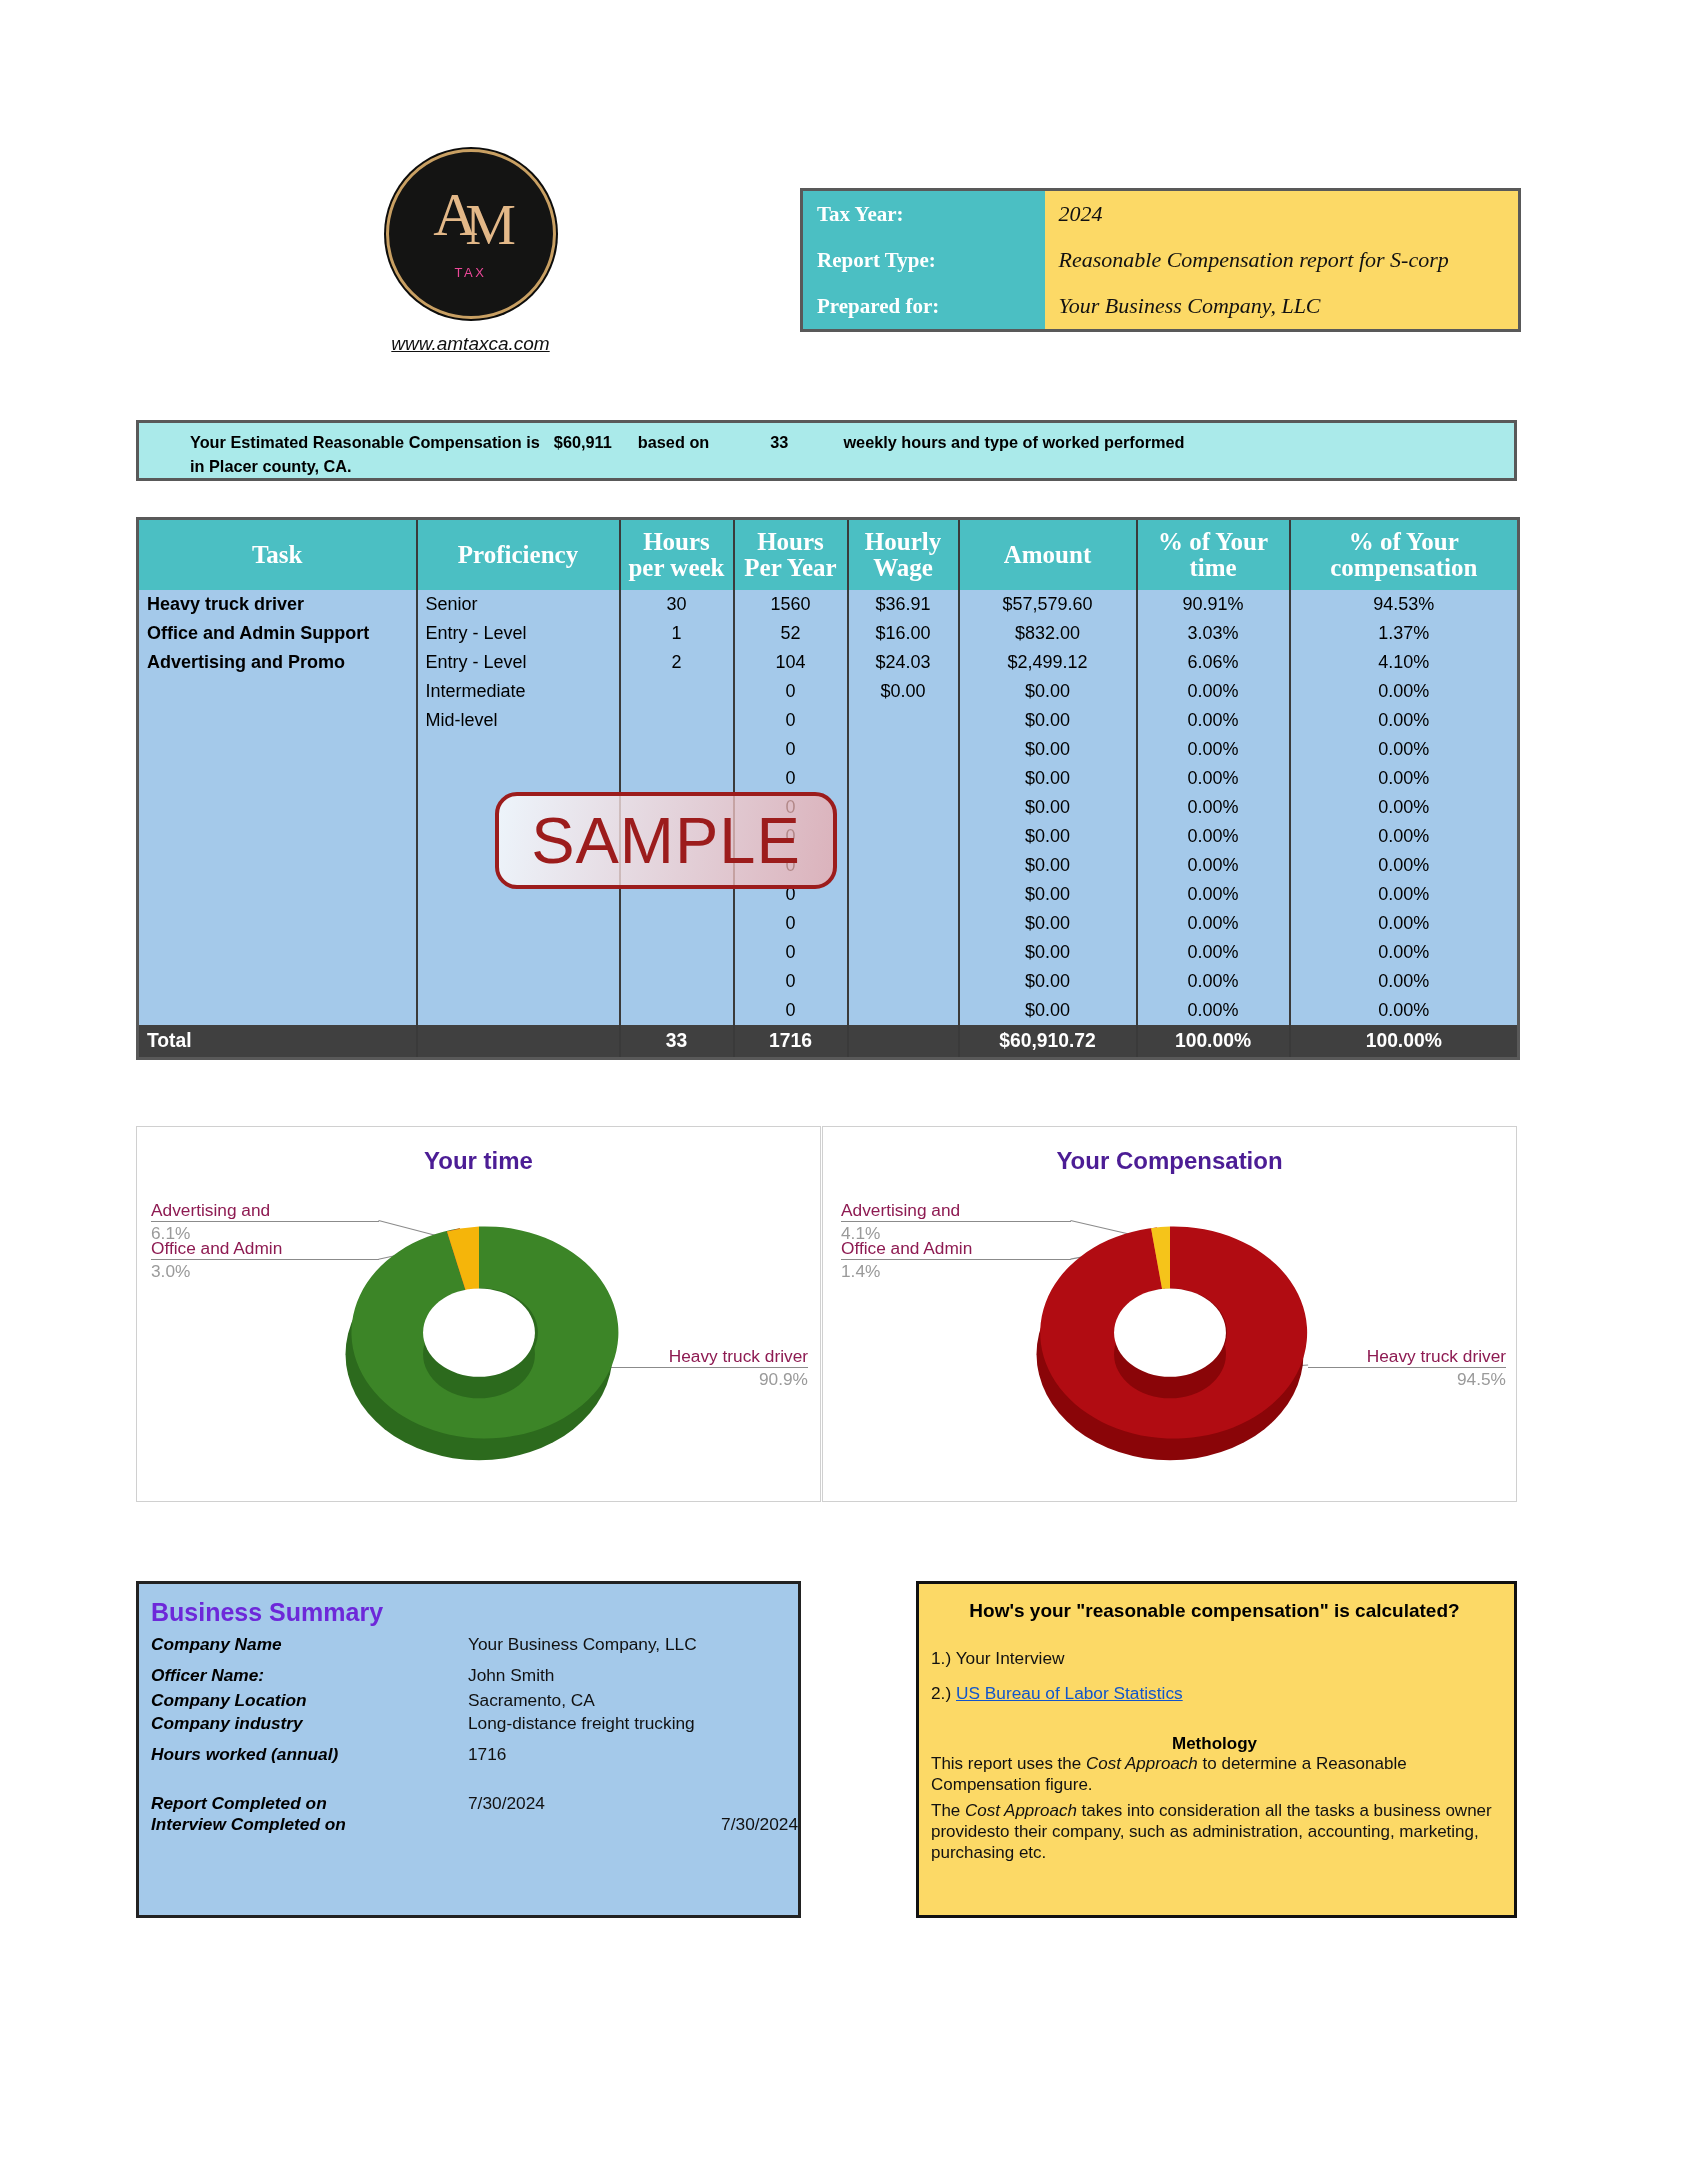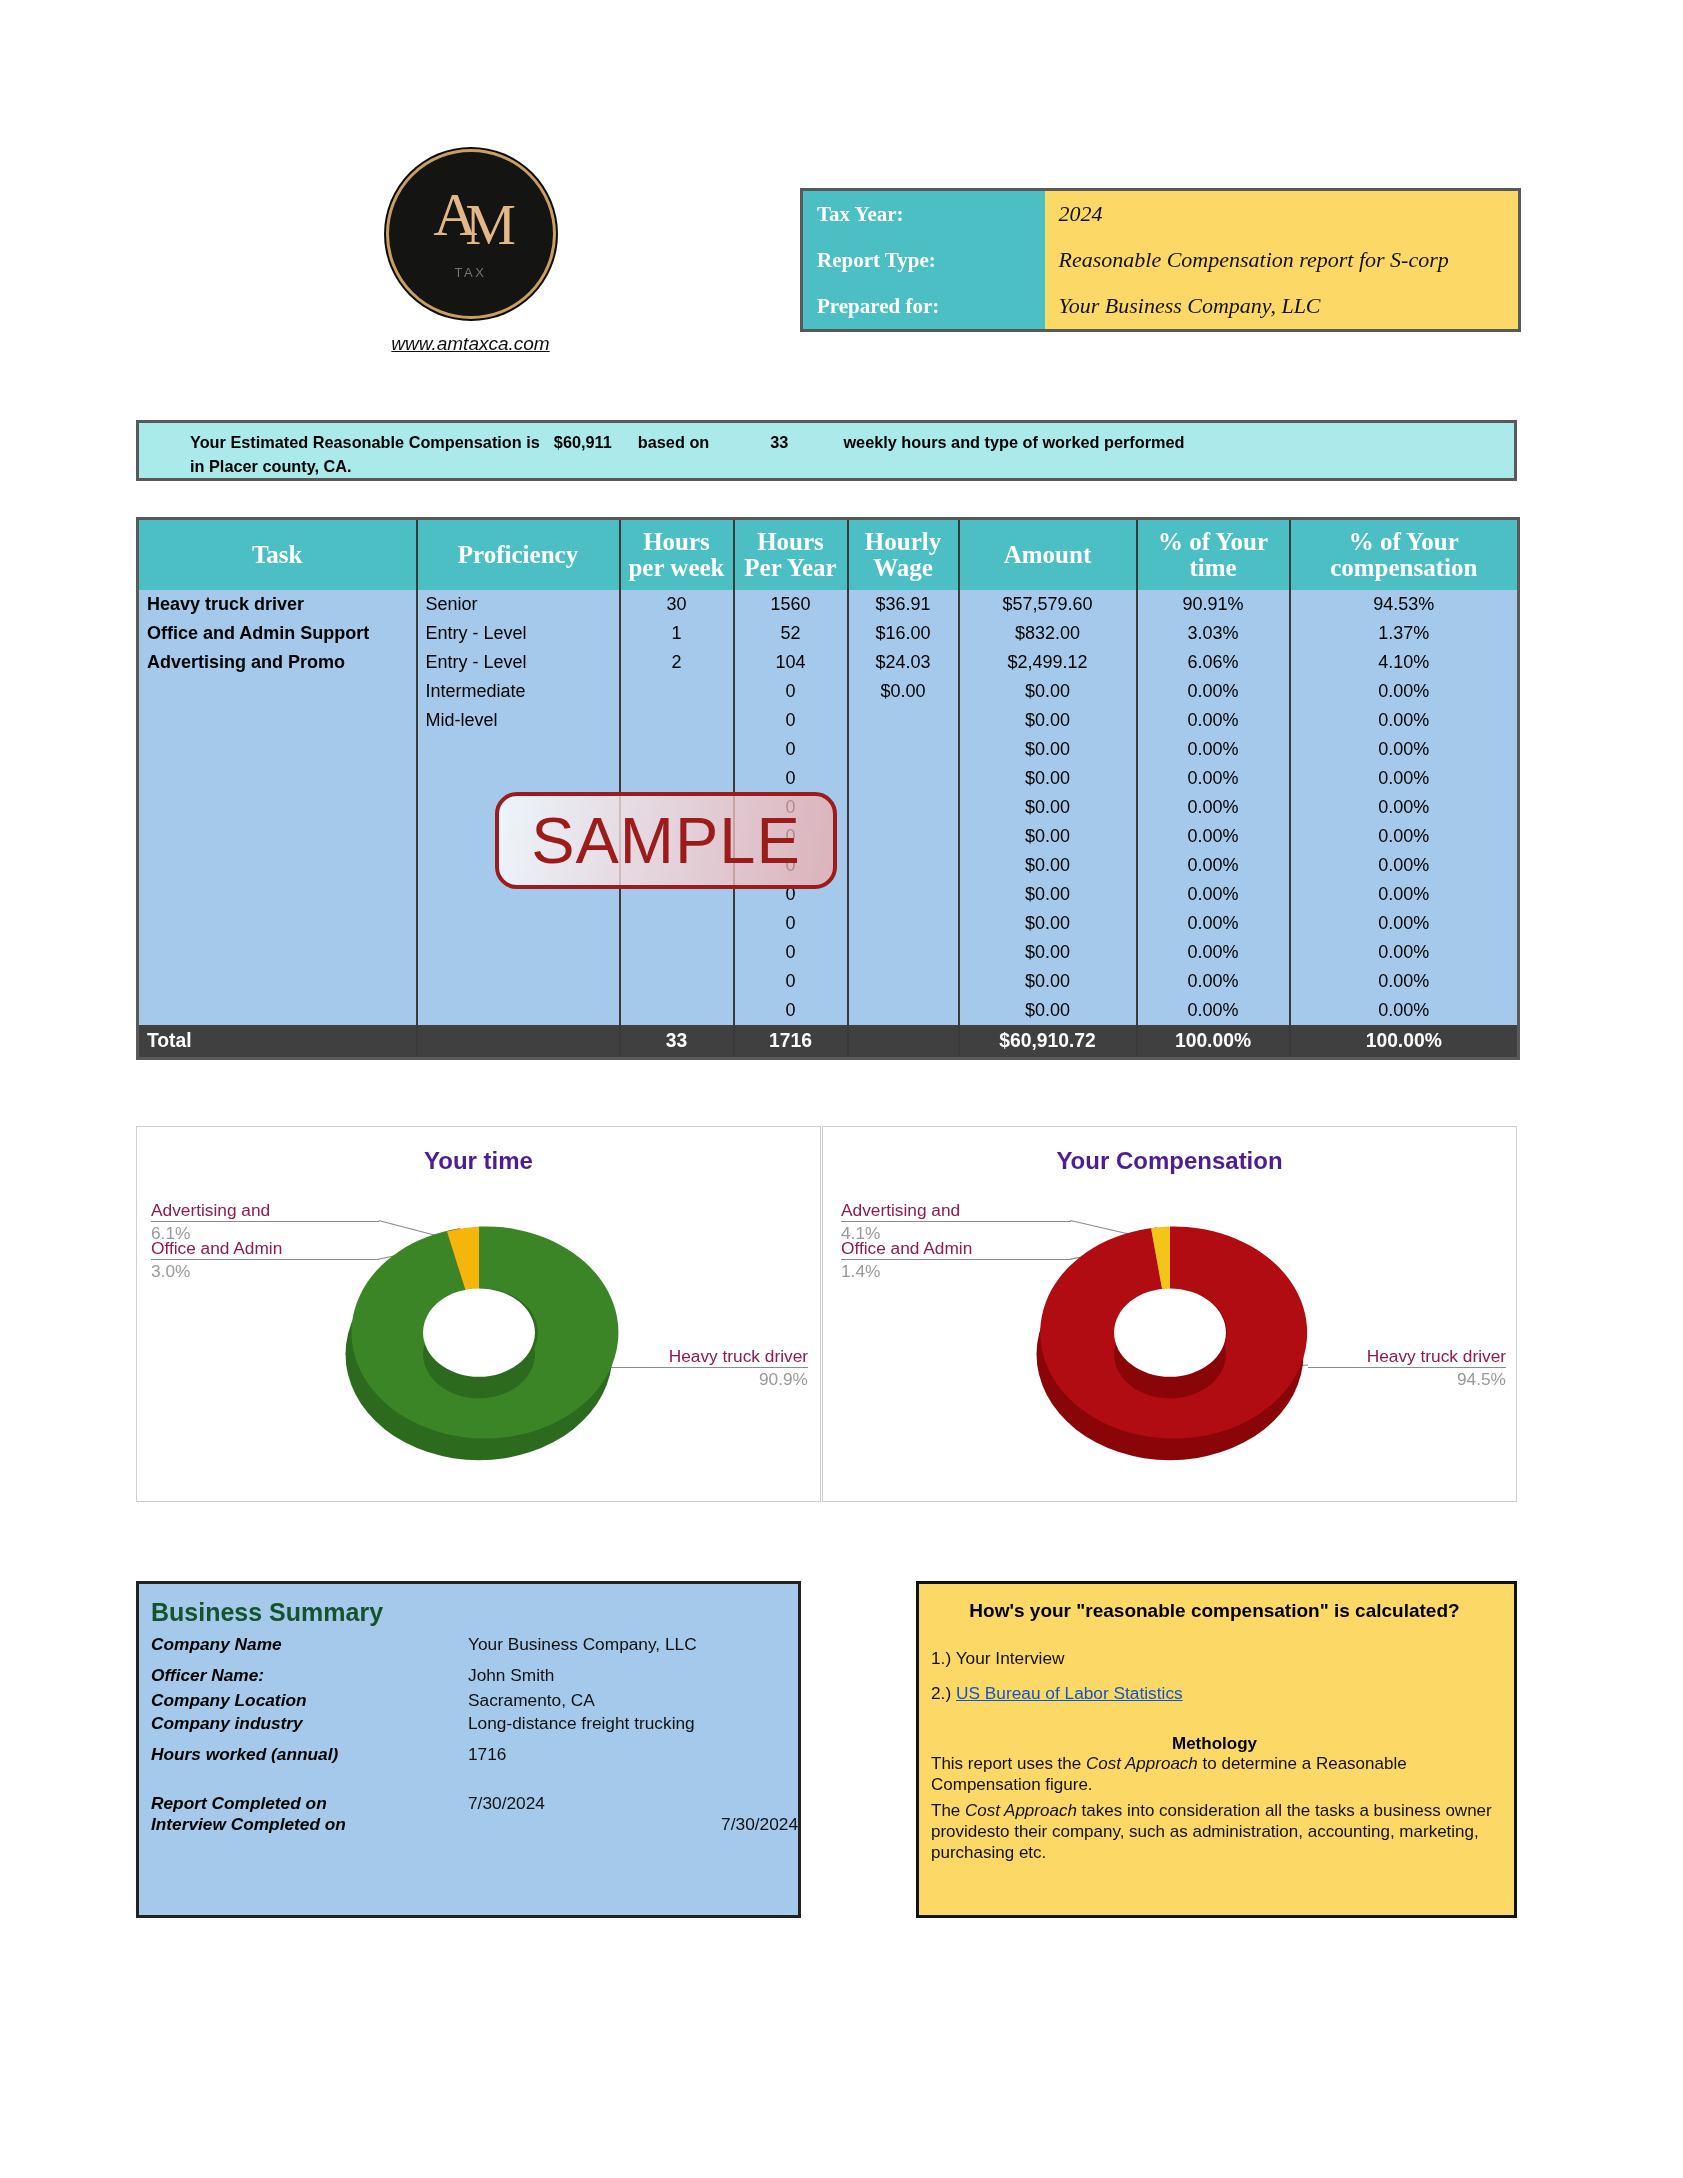--- a/index.html
+++ b/index.html
@@ -21,21 +21,21 @@
   }
   .logo-mono {
     position: absolute; left: 0; right: 0; top: 32px;
     font-family: "Liberation Serif", serif;
     font-size: 61px; color: #e3b888; letter-spacing: -10px;
     line-height: 1;
   }
   .logo-mono .m2 { position: relative; top: 9px; left: -2px; font-size: 57px; }
   .logo-tax {
     position: absolute; left: 0; right: 0; bottom: 36px;
-    font-size: 13px; color: #737373; letter-spacing: 2.5px;
+    font-size: 13px; color: #ec4899; letter-spacing: 2.5px;
   }
   .logo-url {
     margin-top: 14px; font-size: 19px; font-style: italic;
     text-decoration: underline; color: #111; white-space: nowrap;
   }
 
   
   .info-table {
     position: absolute; left: 800px; top: 188px; width: 721px;
     border: 3px solid #595959; border-collapse: collapse;
@@ -135,21 +135,21 @@
   
   .leader { position: absolute; stroke: #8b8b8b; stroke-width: 1.1; fill: none; }
   .dot { fill: #9a9a9a; }
 
   
   .biz {
     position: absolute; left: 136px; top: 1581px; width: 665px; height: 337px;
     background: #a4c9ea; border: 3px solid #222;
     padding: 14px 0 0 12px;
   }
-  .biz h2 { font-size: 25px; font-weight: bold; color: #14532d; margin-bottom: 7px; }
+  .biz h2 { font-size: 25px; font-weight: bold; color: #6d28d9; margin-bottom: 7px; }
   .biz-row { display: flex; align-items: baseline; }
   .biz-lbl {
     width: 317px; font-size: 17.3px; font-weight: bold; font-style: italic; color: #000;
   }
   .biz-val { font-size: 17.3px; color: #111; }
 
   
   .meth {
     position: absolute; left: 916px; top: 1581px; width: 601px; height: 337px;
     background: #fcd966; border: 3px solid #111;

